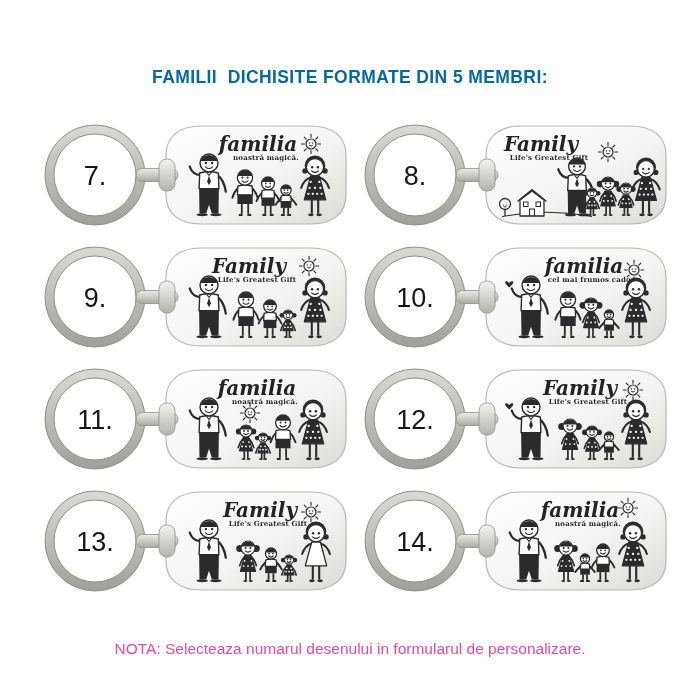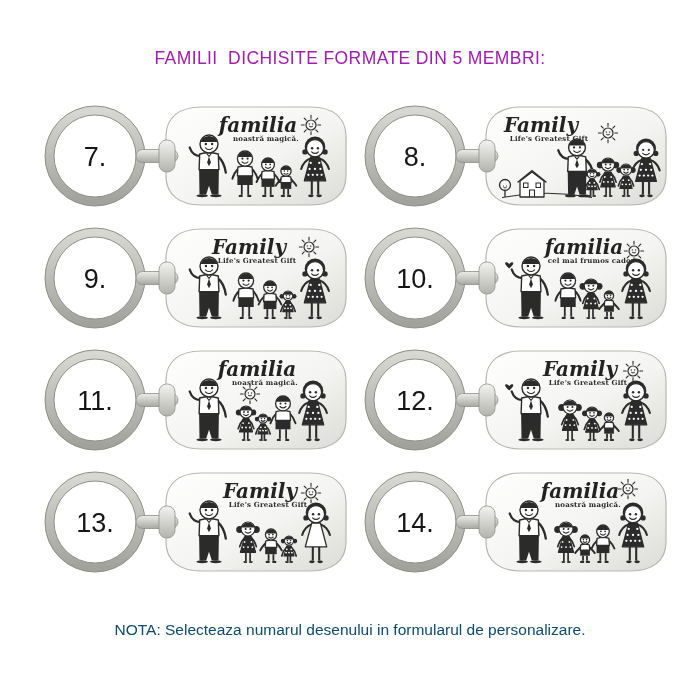--- a/index.html
+++ b/index.html
@@ -1,21 +1,21 @@
 <!DOCTYPE html>
 <html><head>
 <meta charset="utf-8">
 <style>
   html,body{margin:0;padding:0;background:#ffffff;}
   body{width:700px;height:700px;overflow:hidden;font-family:"Liberation Sans",sans-serif;}
-  .page-title{margin-top:48px;text-align:center;font-size:17.5px;letter-spacing:.4px;
-              color:#a21caf;white-space:pre;font-weight:400;}
+  .page-title{margin-top:67px;text-align:center;font-size:17.5px;letter-spacing:.4px;
+              color:#0369a1;white-space:pre;font-weight:700;}
   .grid{width:640px;margin:26px auto 0 auto;display:grid;grid-template-columns:320px 320px;}
   .cell{width:320px;height:122px;}
-  .note{margin-top:34px;text-align:center;color:#0c4a6e;}
+  .note{margin-top:34px;text-align:center;color:#ec4899;}
   .note div{font-size:15.5px;line-height:1.7;white-space:pre;}
   .num{font-family:"Liberation Sans",sans-serif;font-size:27px;fill:#161616;}
   .tagtitle{font-family:"DejaVu Serif",serif;font-style:italic;font-weight:700;fill:#232323;}
   .tagsub{font-family:"DejaVu Serif",serif;font-weight:600;font-size:7px;fill:#2b2b2b;letter-spacing:.2px;}
 </style>
 </head>
 <body>
 
 <svg width="0" height="0" style="position:absolute" aria-hidden="true">
   <defs>

